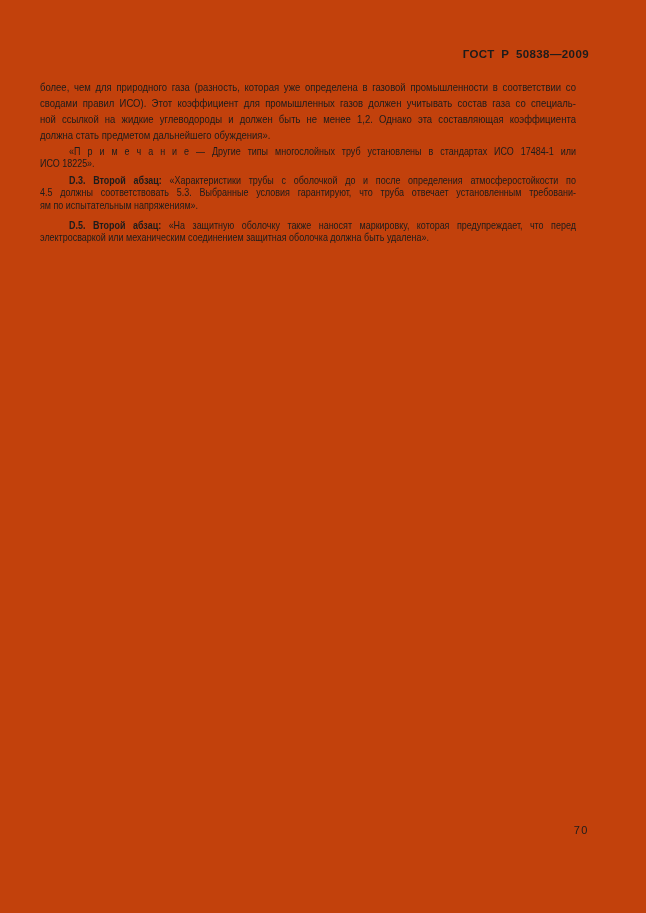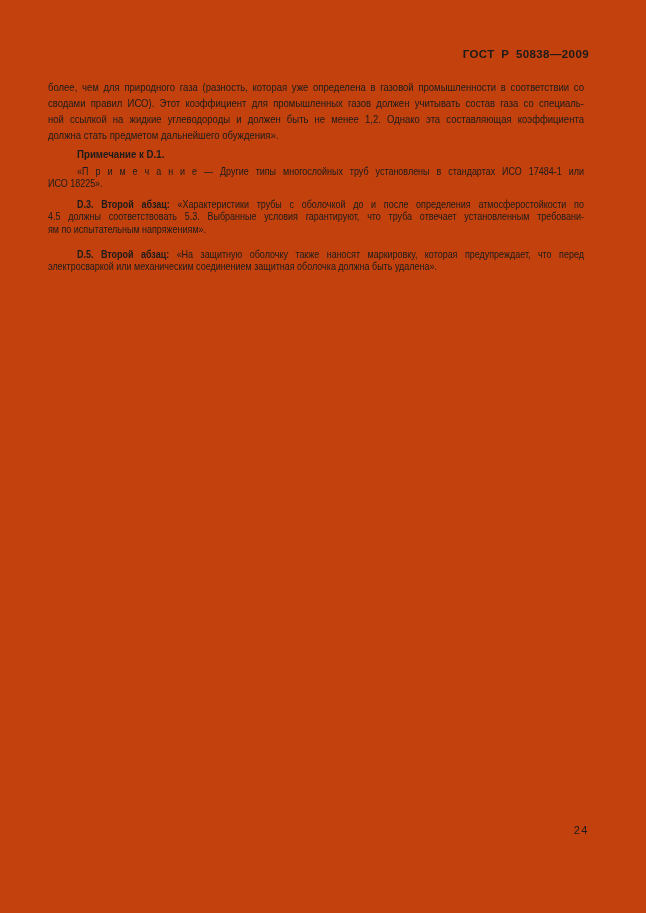--- a/index.html
+++ b/index.html
@@ -23,21 +23,21 @@
     width: 536px;
     text-align: right;
     font-size: 11.5px;
     font-weight: 700;
     letter-spacing: 0.4px;
     word-spacing: 3px;
   }
   .doc-body {
     position: absolute;
     top: 79px;
-    left: 48px;
+    left: 40px;
     width: 536px;
   }
   .block { margin: 0; }
   
   .doc-body > .block:nth-child(2) { margin-top: 3px; }
   .doc-body > .block:nth-child(3) { margin-top: 4px; }
   .doc-body > .block:nth-child(4) { margin-top: 8px; }
   .doc-body > .block:nth-child(5) { margin-top: 13px; }
   .doc-body > .block:nth-child(6) { margin-top: 1px; margin-left: 28px; }
 
@@ -87,32 +87,29 @@
 <div class="page">
   <div class="running-header">ГОСТ Р 50838—2009</div>
 
   <div class="doc-body" id="doc-body">
       <div class="block style-body">
         <div class="line justify">более, чем для природного газа (разность, которая уже определена в газовой промышленности в соответствии со</div>
         <div class="line justify">сводами правил ИСО). Этот коэффициент для промышленных газов должен учитывать состав газа со специаль-</div>
         <div class="line justify">ной ссылкой на жидкие углеводороды и должен быть не менее 1,2. Однако эта составляющая коэффициента</div>
         <div class="line">должна стать предметом дальнейшего обуждения».</div>
       </div>
-      <div class="block style-heading">
-        <div class="line indent">Примечание к D.1.</div>
-      </div>
       <div class="block style-small">
         <div class="line justify indent">«П р и м е ч а н и е — Другие типы многослойных труб установлены в стандартах ИСО 17484-1 или</div>
         <div class="line">ИСО 18225».</div>
       </div>
       <div class="block style-small">
         <div class="line justify indent"><span class="b">D.3. Второй абзац:</span> «Характеристики трубы с оболочкой до и после определения атмосферостойкости по</div>
         <div class="line justify">4.5 должны соответствовать 5.3. Выбранные условия гарантируют, что труба отвечает установленным требовани-</div>
         <div class="line">ям по испытательным напряжениям».</div>
       </div>
       <div class="block style-small">
         <div class="line justify indent"><span class="b">D.5. Второй абзац:</span> «На защитную оболочку также наносят маркировку, которая предупреждает, что перед</div>
         <div class="line">электросваркой или механическим соединением защитная оболочка должна быть удалена».</div>
       </div>
     </div>
 
-  <div class="page-number">24</div>
+  <div class="page-number">70</div>
 </div>
 
 </body></html>

